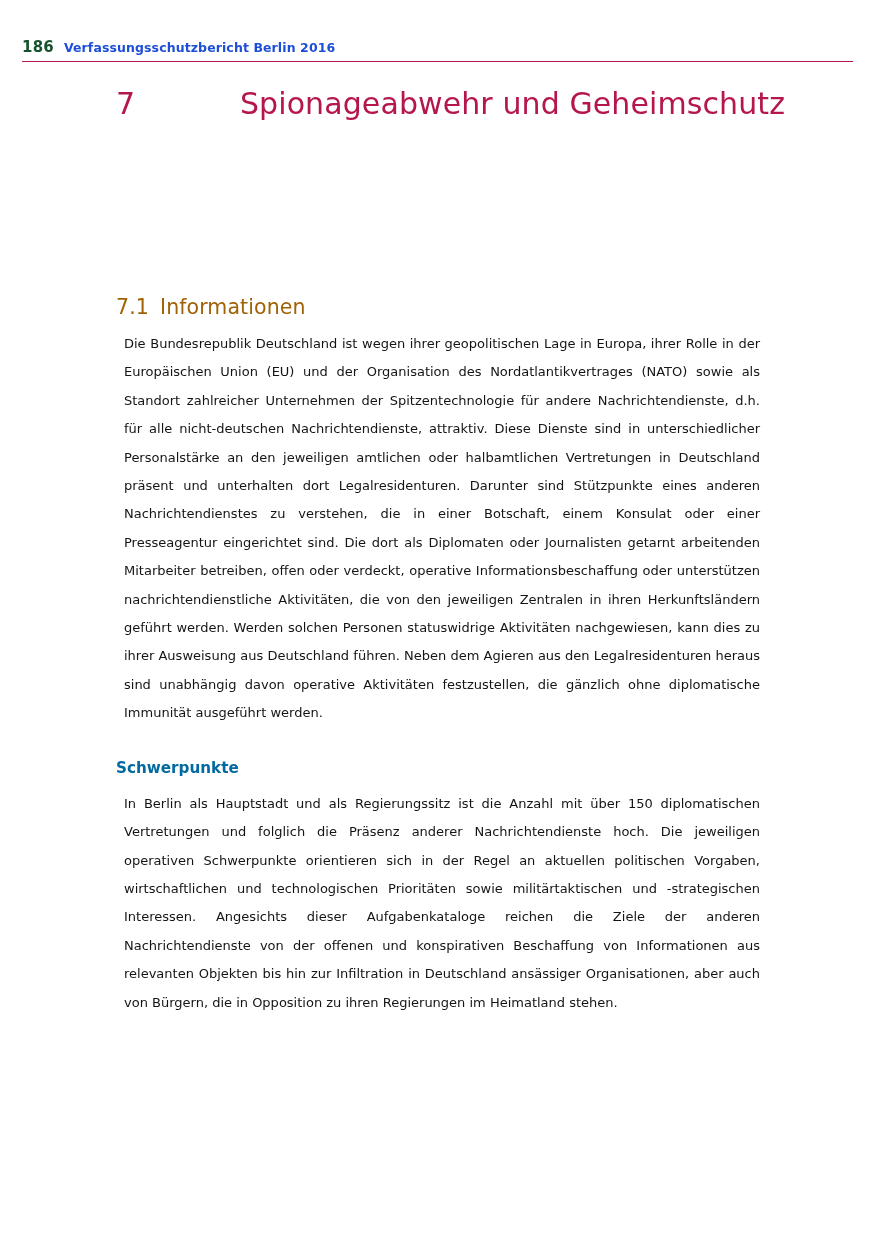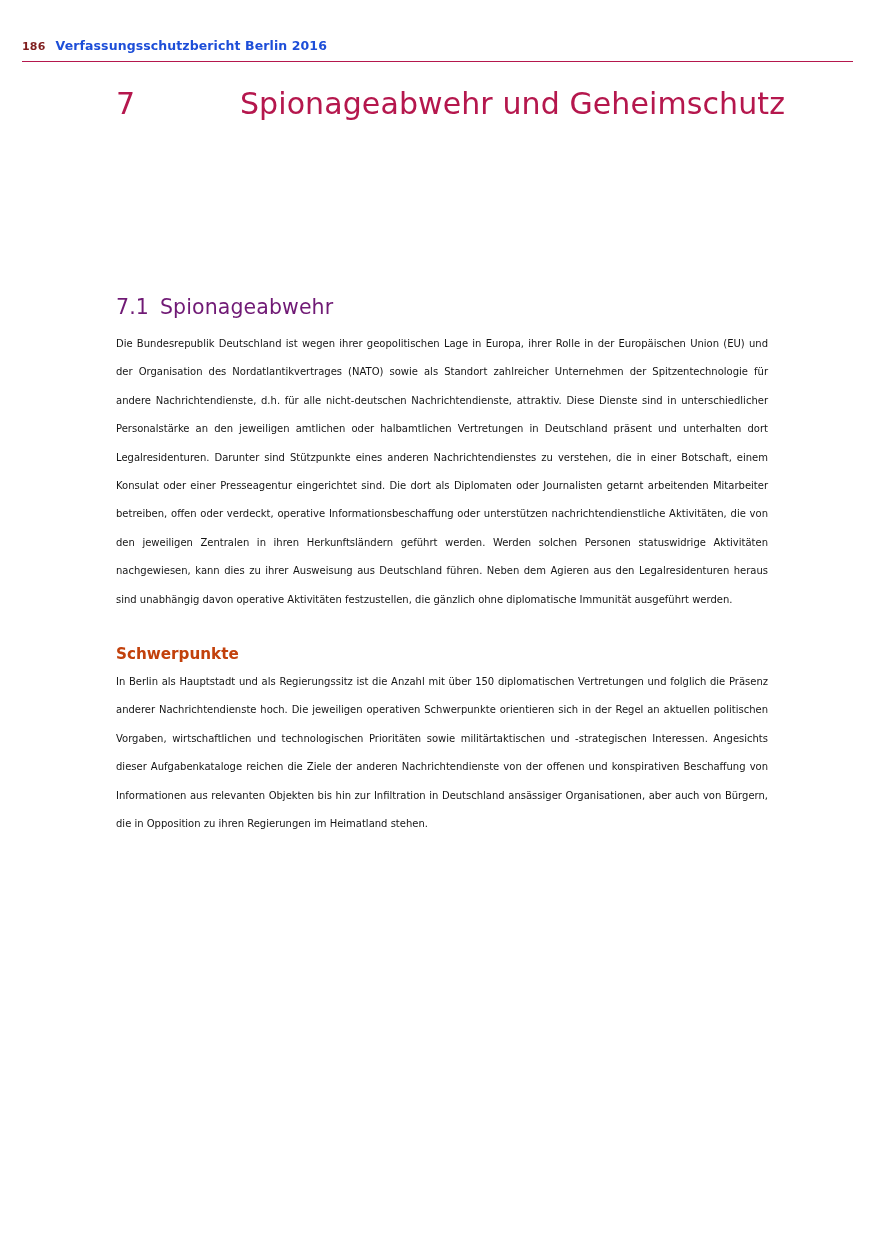--- a/index.html
+++ b/index.html
@@ -26,22 +26,22 @@
   .header {
     position: absolute;
     top: 38px;
     left: 22px;
     right: 22px;
     display: flex;
     align-items: baseline;
     gap: 10px;
   }
   .header-page-number {
-    color: #7f1d1d;
-    font-size: 11px;
+    color: #14532d;
+    font-size: 15px;
     font-weight: bold;
     letter-spacing: 0.2px;
   }
   .header-title {
     color: #1d4ed8;
     font-size: 12.5px;
     font-weight: bold;
     letter-spacing: 0.1px;
   }
   .header-rule {
@@ -77,45 +77,45 @@
 
   
   .content {
     position: absolute;
     top: 295px;
     left: 116px;
     width: 652px;
   }
   h2.section-heading {
     margin: 0 0 11px 0;
-    color: #701a75;
+    color: #a16207;
     font-size: 20.5px;
     font-weight: 400;
     letter-spacing: 0.1px;
     display: flex;
     align-items: baseline;
   }
   h2.section-heading .sec-num {
     width: 44px;
     flex: 0 0 44px;
   }
   p.body-text {
-    margin: 0;
-    font-size: 10px;
+    margin: 8px;
+    font-size: 13px;
     line-height: 28.4px;
     text-align: justify;
     text-justify: inter-word;
     hyphens: manual;
     color: #141414;
   }
   h3.sub-heading {
     margin: 26px 0 0 0;
     font-size: 15.2px;
     font-weight: bold;
-    color: #c2410c;
+    color: #0369a1;
     line-height: 28px;
   }
 </style>
 </head>
 <body>
 
 <div class="page">
 
   <div class="header">
     <span class="header-page-number">186</span>
@@ -125,21 +125,21 @@
 
   <div class="chapter">
     <span class="chapter-number">7</span>
     <span class="chapter-title">Spionageabwehr und Geheimschutz</span>
   </div>
 
   <div class="content">
 
     <h2 class="section-heading">
       <span class="sec-num">7.1</span>
-      <span>Spionageabwehr</span>
+      <span>Informationen</span>
     </h2>
 
     <p class="body-text">Die Bundesrepublik Deutschland ist wegen ihrer geopolitischen Lage in Europa, ihrer Rolle in der Europäischen Union (EU) und der Organisation des Nordatlantikvertrages (NATO) sowie als Standort zahlreicher Unternehmen der Spitzentechnologie für andere Nachrichtendienste, d.h. für alle nicht-deutschen Nachrichtendienste, attraktiv. Diese Dienste sind in unterschiedlicher Personalstärke an den jeweiligen amtlichen oder halbamtlichen Vertretungen in Deutschland präsent und unterhalten dort Legalresidenturen. Darunter sind Stützpunkte eines anderen Nachrichtendienstes zu verstehen, die in einer Botschaft, einem Konsulat oder einer Presseagentur eingerichtet sind. Die dort als Diplomaten oder Journalisten getarnt arbeitenden Mitarbeiter betreiben, offen oder verdeckt, operative Informationsbeschaffung oder unterstützen nachrichtendienstliche Aktivitäten, die von den jeweiligen Zentralen in ihren Herkunftsländern geführt werden. Werden solchen Personen statuswidrige Aktivitäten nachgewiesen, kann dies zu ihrer Ausweisung aus Deutschland führen. Neben dem Agieren aus den Legalresidenturen heraus sind unabhängig davon operative Aktivitäten festzustellen, die gänzlich ohne diplomatische Immunität ausgeführt werden.</p>
 
     <h3 class="sub-heading">Schwerpunkte</h3>
 
     <p class="body-text">In Berlin als Hauptstadt und als Regierungssitz ist die Anzahl mit über 150 diplomatischen Vertretungen und folglich die Präsenz anderer Nachrichtendienste hoch. Die jeweiligen operativen Schwerpunkte orientieren sich in der Regel an aktuellen politischen Vorgaben, wirtschaftlichen und technologischen Prioritäten sowie militärtaktischen und -strategischen Interessen. Angesichts dieser Aufgabenkataloge reichen die Ziele der anderen Nachrichtendienste von der offenen und konspirativen Beschaffung von Informationen aus relevanten Objekten bis hin zur Infiltration in Deutschland ansässiger Organisationen, aber auch von Bürgern, die in Opposition zu ihren Regierungen im Heimatland stehen.</p>
 
   </div>
 

